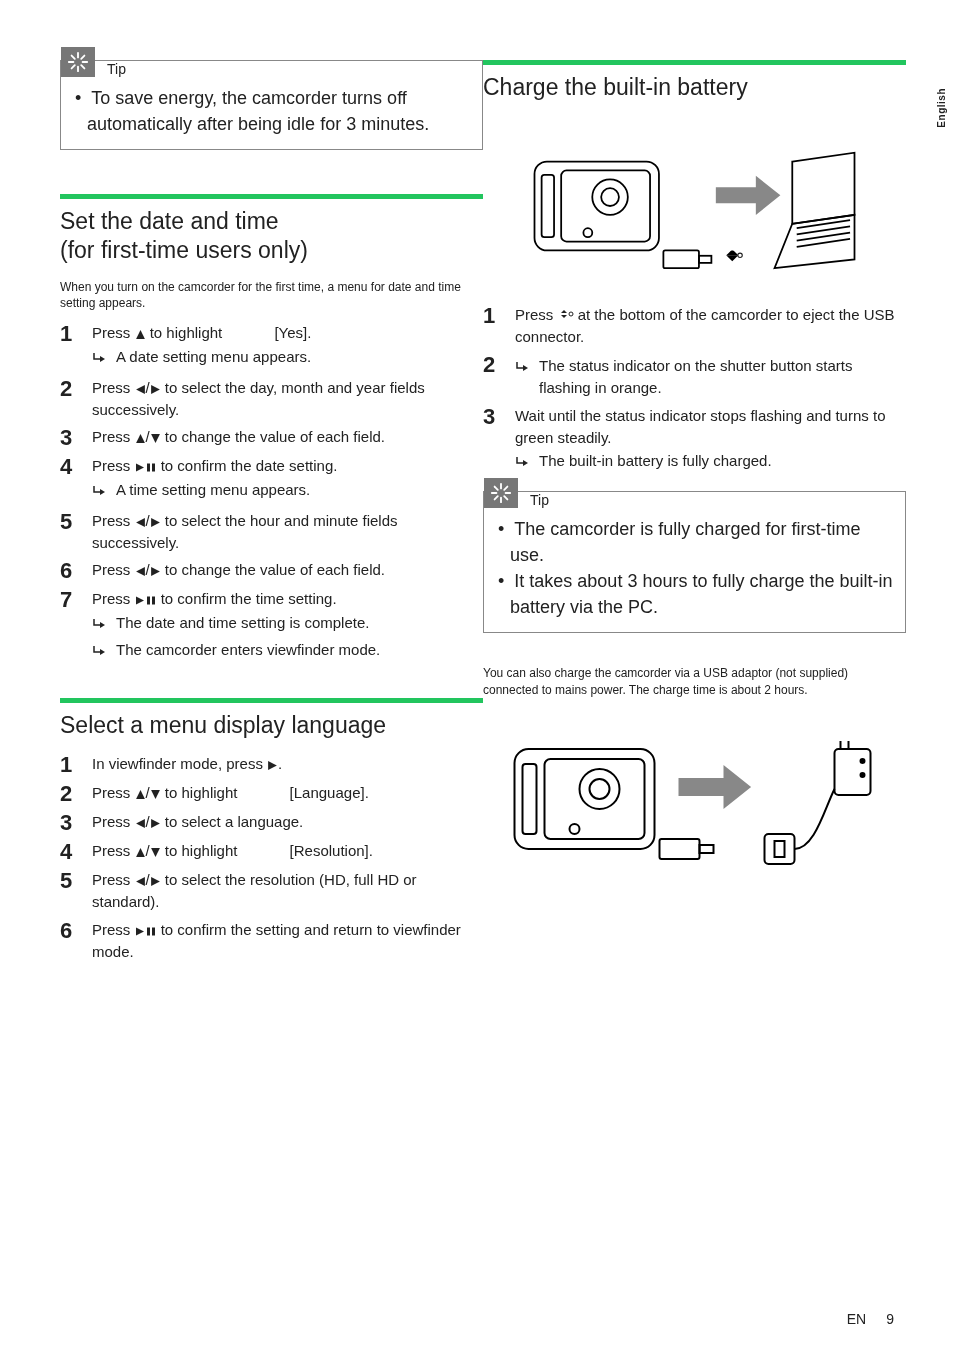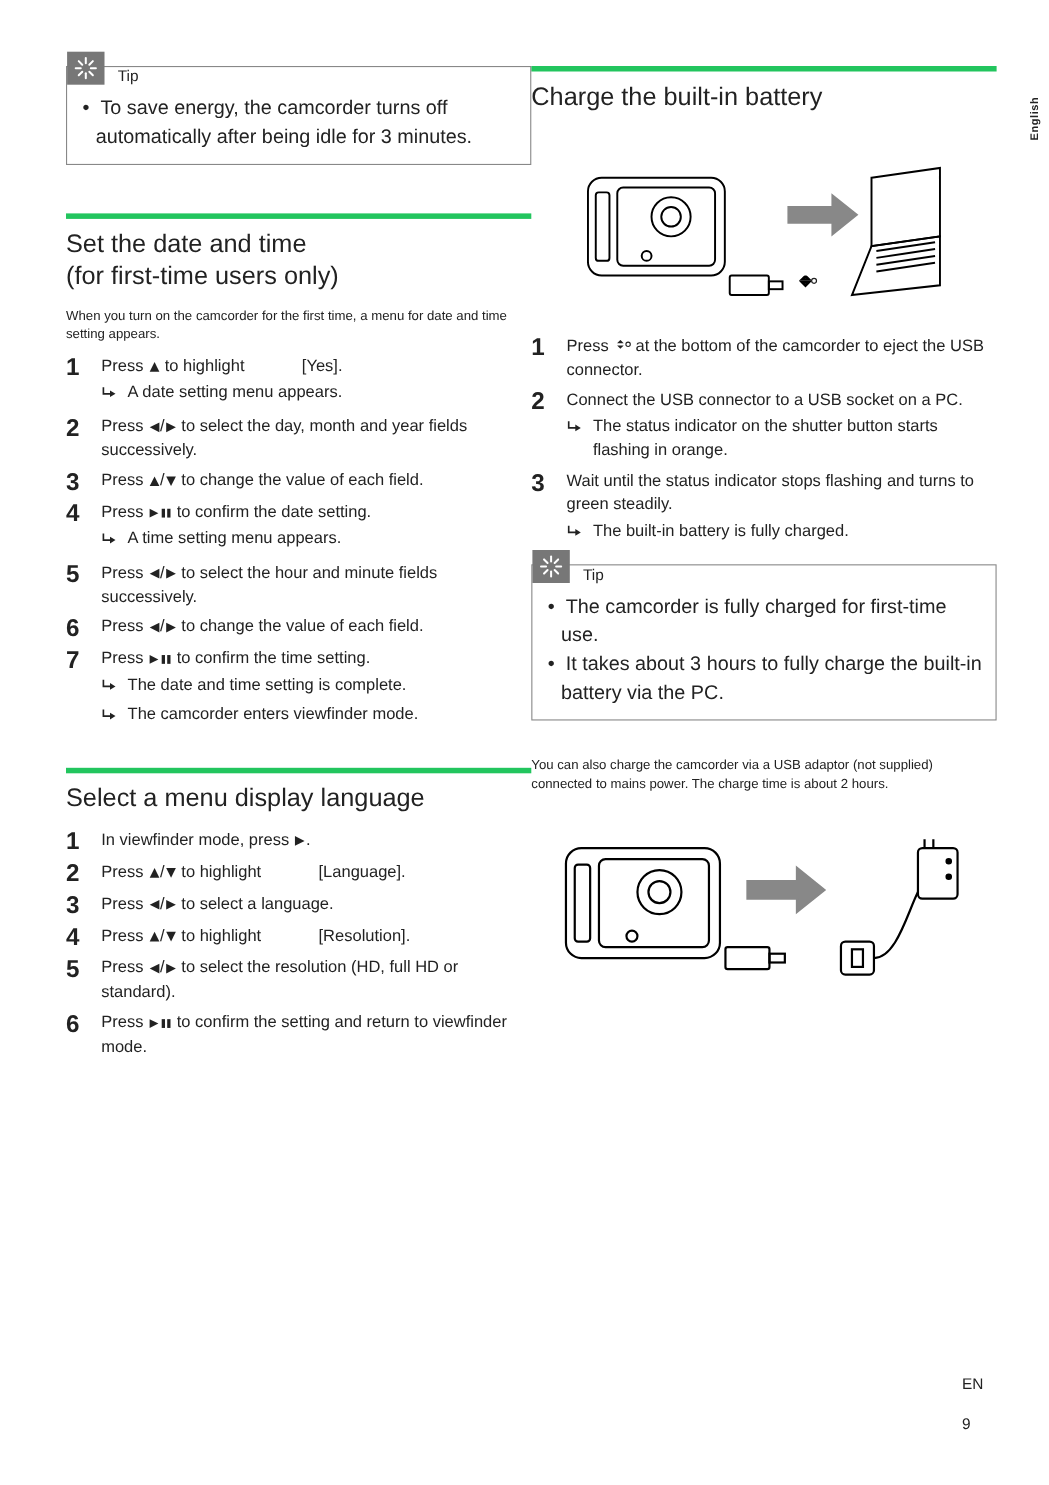--- a/index.html
+++ b/index.html
@@ -106,26 +106,25 @@
     right: 18px;
     top: 88px;
     transform: rotate(-90deg);
     transform-origin: right top;
     font-size: 10px;
     font-weight: 700;
     letter-spacing: 0.5px;
   }
   .footer {
     position: absolute;
-    bottom: 48px;
+    bottom: 23px;
     right: 60px;
     font-size: 14px;
     display:flex;
     gap:20px;
-    flex-direction:column;
   }
   .pgcode{font-size:14px;}
 </style>
 </head>
 <body>
 
 <svg width="0" height="0" style="position:absolute">
   <defs>
     <symbol id="i-up" viewBox="0 0 10 10">
         <polygon points="5,1 9,9 1,9" fill="currentColor"></polygon>
@@ -351,21 +350,21 @@
 
     <ol class="steps" id="stepsR">
         <li>
           <span class="num">1</span>
           <div class="step-body"><span>Press <svg class="inline-icon" width="16" height="12">
                 <use href="#i-eject"></use>
               </svg> at the bottom of the camcorder to eject the USB connector.</span></div>
         </li>
         <li>
           <span class="num">2</span>
-          <div class="step-body"><span>Connect the USB connector to a USB socket on a PC.</span><div class="result">
+          <div class="step-body"><div class="result">
               <span class="arrow-icon"><svg width="14" height="14">
                   <use href="#i-result"></use>
                 </svg></span>
               <span>The status indicator on the shutter button starts flashing in orange.</span>
             </div></div>
         </li>
         <li>
           <span class="num">3</span>
           <div class="step-body"><span>Wait until the status indicator stops flashing and turns to green steadily.</span><div class="result">
               <span class="arrow-icon"><svg width="14" height="14">

